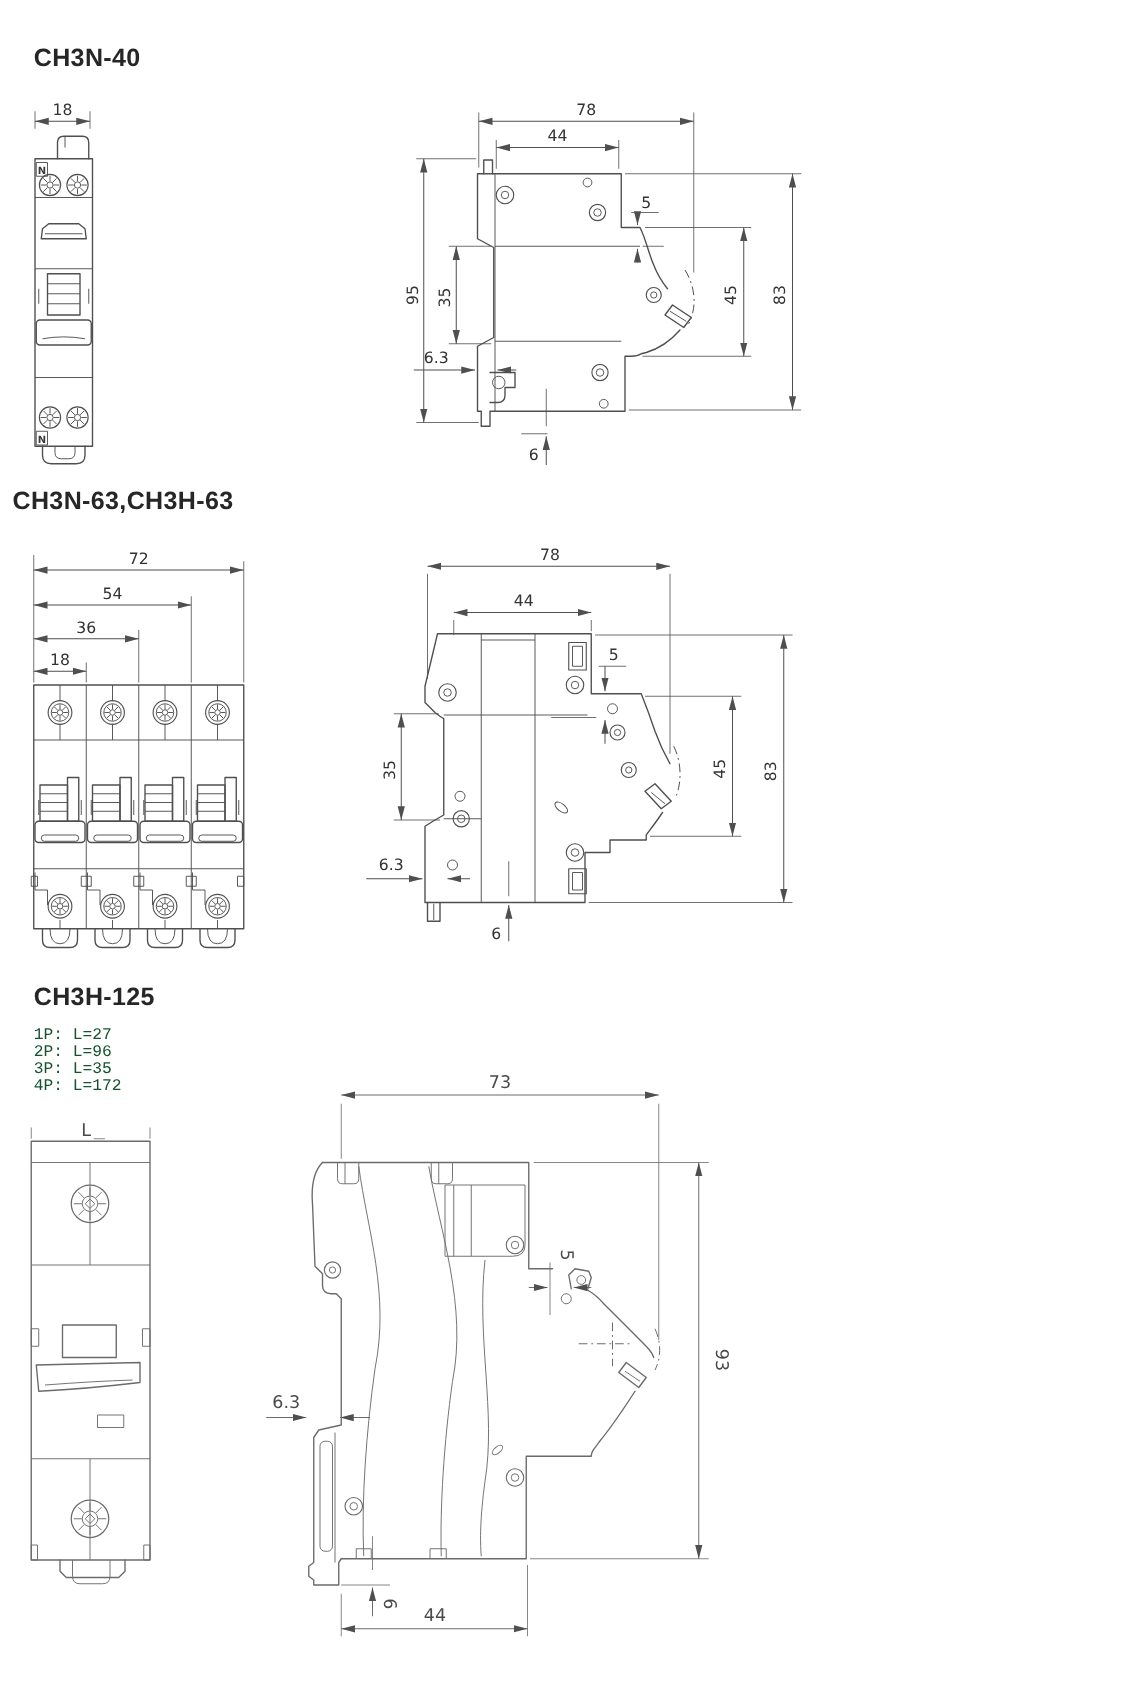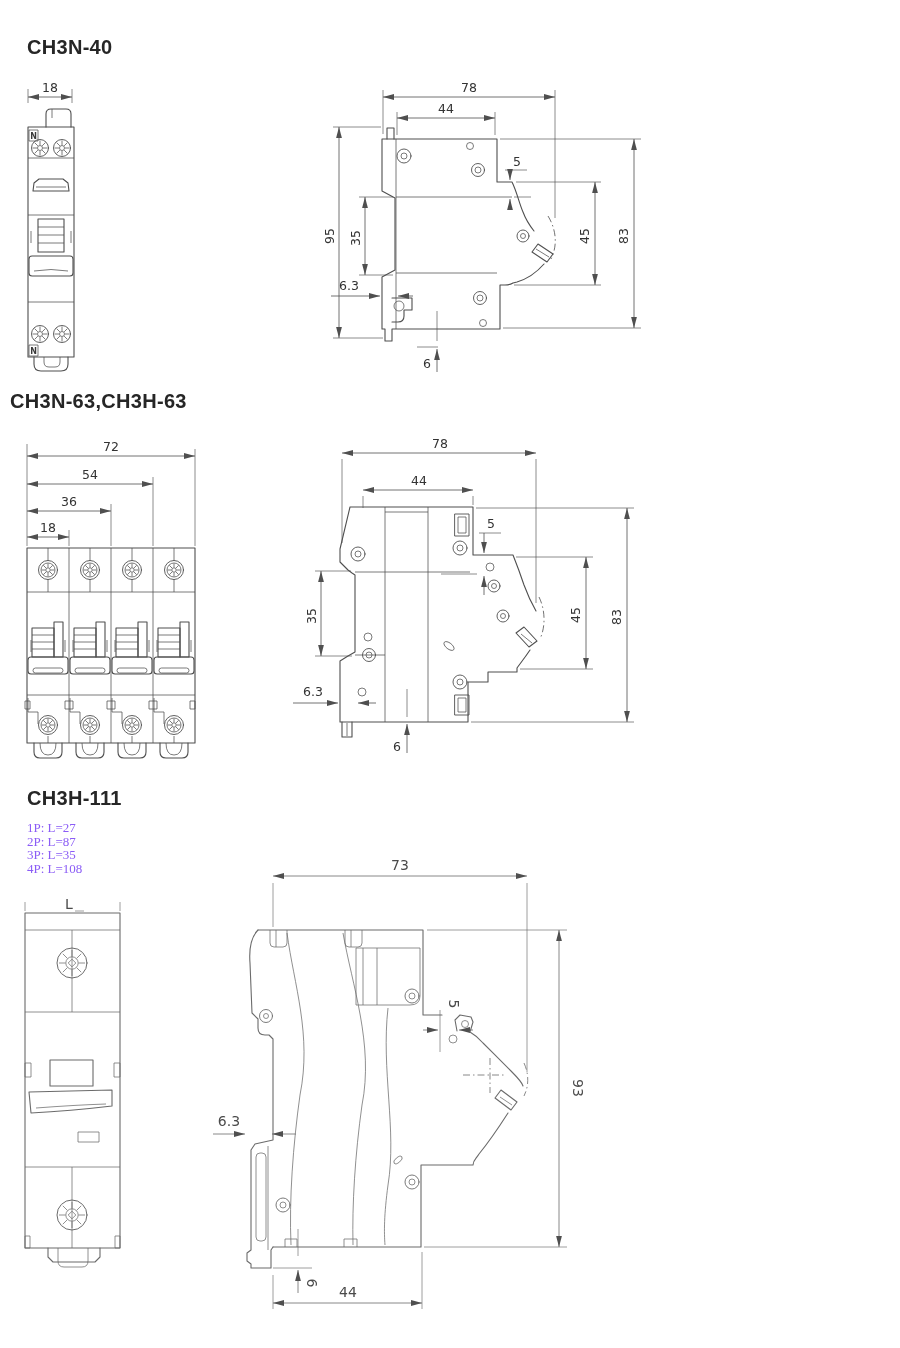--- a/index.html
+++ b/index.html
@@ -1,20 +1,20 @@
 <!DOCTYPE html>
 <html><head>
 <meta charset="utf-8">
 <style>
   html,body{margin:0;padding:0;background:#fff;}
   #sheet{position:relative;width:900px;height:1348px;background:#fff;overflow:hidden;
          font-family:"Liberation Sans",sans-serif;}
   .sec-title{position:absolute;font-weight:700;font-size:20px;color:#262626;letter-spacing:.3px;
              font-family:"Liberation Sans",sans-serif;}
-  .notes{position:absolute;font-family:Liberation Serif, serif;font-size:13px;line-height:13.5px;color:#8b5cf6;}
+  .notes{position:absolute;font-family:Liberation Mono, monospace;font-size:13px;line-height:13.5px;color:#14532d;}
   .dwg{position:absolute;}
   .sec12{color:#4f4f4f;}
   .sec3{color:#6b6b6b;}
   .ol{fill:none;stroke:currentColor;stroke-width:1.1;stroke-linejoin:round;stroke-linecap:round;}
   .tl{fill:none;stroke:currentColor;stroke-width:.75;stroke-linejoin:round;}
   .dim{fill:none;stroke:currentColor;stroke-width:.8;}
   .ext{fill:none;stroke:currentColor;stroke-width:.65;}
   .dash{fill:none;stroke:currentColor;stroke-width:.8;stroke-dasharray:7 3 1.5 3;}
   text.dt{font-family:"DejaVu Sans",sans-serif;font-size:12.5px;fill:#333;text-anchor:middle;}
   .sec3 text.dt{font-size:14px;fill:#4a4a4a;}
@@ -310,26 +310,26 @@
       <circle class="ol" cx="503" cy="616" r="6" style="stroke-width:.9"></circle>
         <circle class="tl" cx="503" cy="616" r="2.5"></circle>
       <circle class="tl" cx="368" cy="637" r="4"></circle>
       <circle class="ol" cx="369" cy="655" r="6.5" style="stroke-width:.9"></circle>
         <circle class="tl" cx="369" cy="655" r="3"></circle>
       <circle class="tl" cx="362" cy="692" r="4"></circle>
       <ellipse class="tl" cx="449" cy="646" rx="6" ry="3" transform="rotate(38 449 646)"></ellipse>
     </g>
   </svg>
 
-  <div class="sec-title" style="left:27px;top:787px">CH3H-111</div>
+  <div class="sec-title" style="left:27px;top:787px">CH3H-125</div>
   <div class="notes" style="left:27px;top:821px">
     <div>1P: L=27</div>
-    <div>2P: L=87</div>
+    <div>2P: L=96</div>
     <div>3P: L=35</div>
-    <div>4P: L=108</div>
+    <div>4P: L=172</div>
   </div>
 
   <svg class="dwg sec3" style="left:14px;top:896px" width="112" height="382" viewBox="14 896 112 382">
     <g>
       <path class="ext" d="M25,902 V911 M120,902 V911 M75,911 H84"></path>
       <text class="dt" x="69" y="909">L</text>
     </g>
     <g>
       <rect class="ol" x="25" y="913" width="95" height="335"></rect>
       <path class="tl" d="M25,930 H120 M25,1012 H120 M25,1167 H120 M72,930 V1012 M72,1167 V1248"></path>

